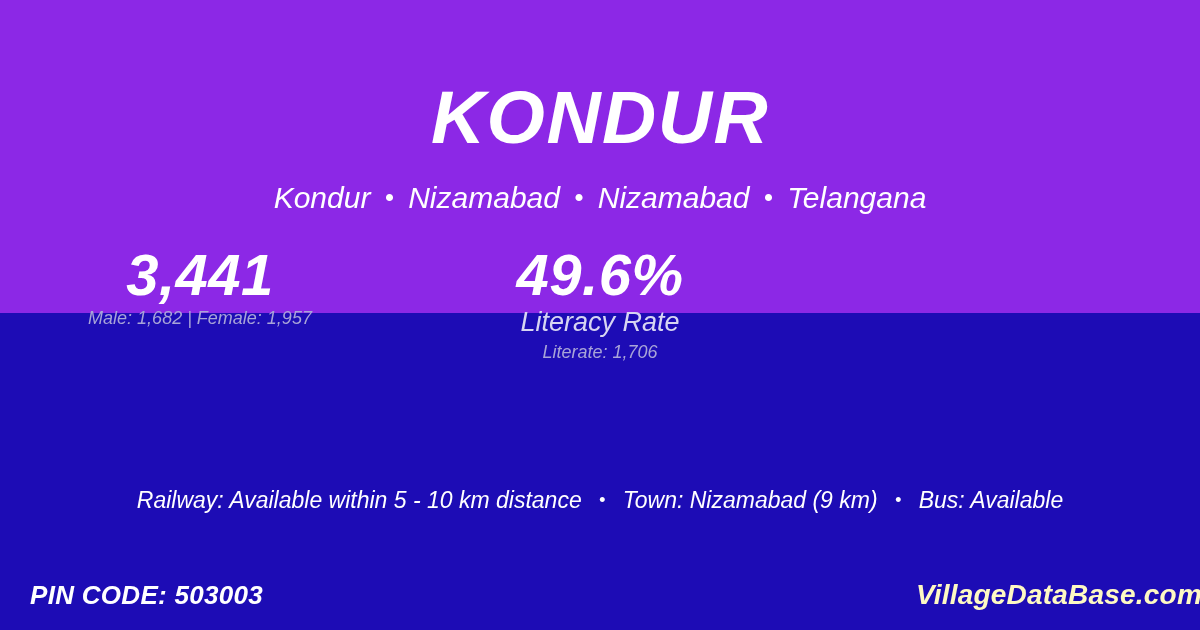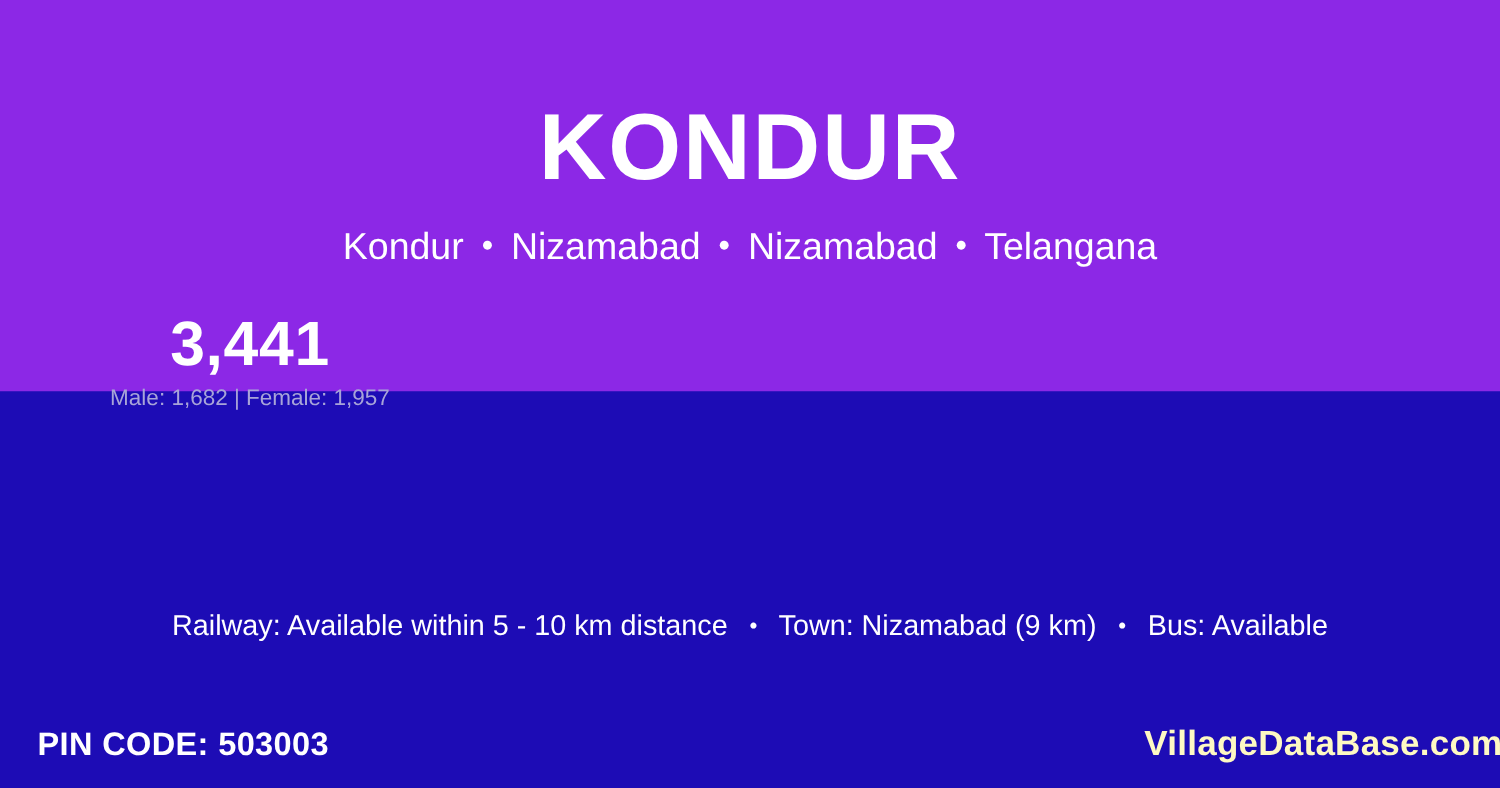--- a/index.html
+++ b/index.html
@@ -10,20 +10,21 @@
   body {
     font-family: "Liberation Sans", sans-serif;
     -webkit-font-smoothing: antialiased;
   }
   #card {
     position: relative;
     width: 1200px;
     height: 630px;
     overflow: hidden;
     background: #1d0cb5;
+    font-style: italic;
   }
   
   #hero-band {
     position: absolute;
     left: 0;
     top: 0;
     width: 1200px;
     height: 313px;
     background: #8c28e6;
   }
@@ -66,21 +67,21 @@
     top: 245px;
     width: 1200px;
     display: flex;
   }
   .stat-cell {
     width: 400px;
     text-align: center;
   }
   .stat-value {
     color: #ffffff;
-    font-size: 50px;
+    font-size: 58px;
     font-weight: bold;
     line-height: 60px;
     letter-spacing: 0.5px;
     white-space: nowrap;
   }
   .stat-label {
     color: #d7d5f2;
     font-size: 27px;
     font-weight: normal;
     line-height: 34px;
@@ -159,20 +160,25 @@
   </div>
 
   <div id="stats-row">
 
     <div class="stat-cell">
       <div class="stat-value">3,441</div>
       <div class="stat-sub">Male: 1,682 | Female: 1,957</div>
     </div>
 
 
+    <div class="stat-cell">
+      <div class="stat-value">49.6%</div>
+      <div class="stat-label">Literacy Rate</div>
+      <div class="stat-sub">Literate: 1,706</div>
+    </div>
 
   </div>
 
   <div id="transport-line">
     <span>Railway: Available within 5 - 10 km distance</span>
     <span class="sep">•</span>
     <span>Town: Nizamabad (9 km)</span>
     <span class="sep">•</span>
     <span>Bus: Available</span>
   </div>

